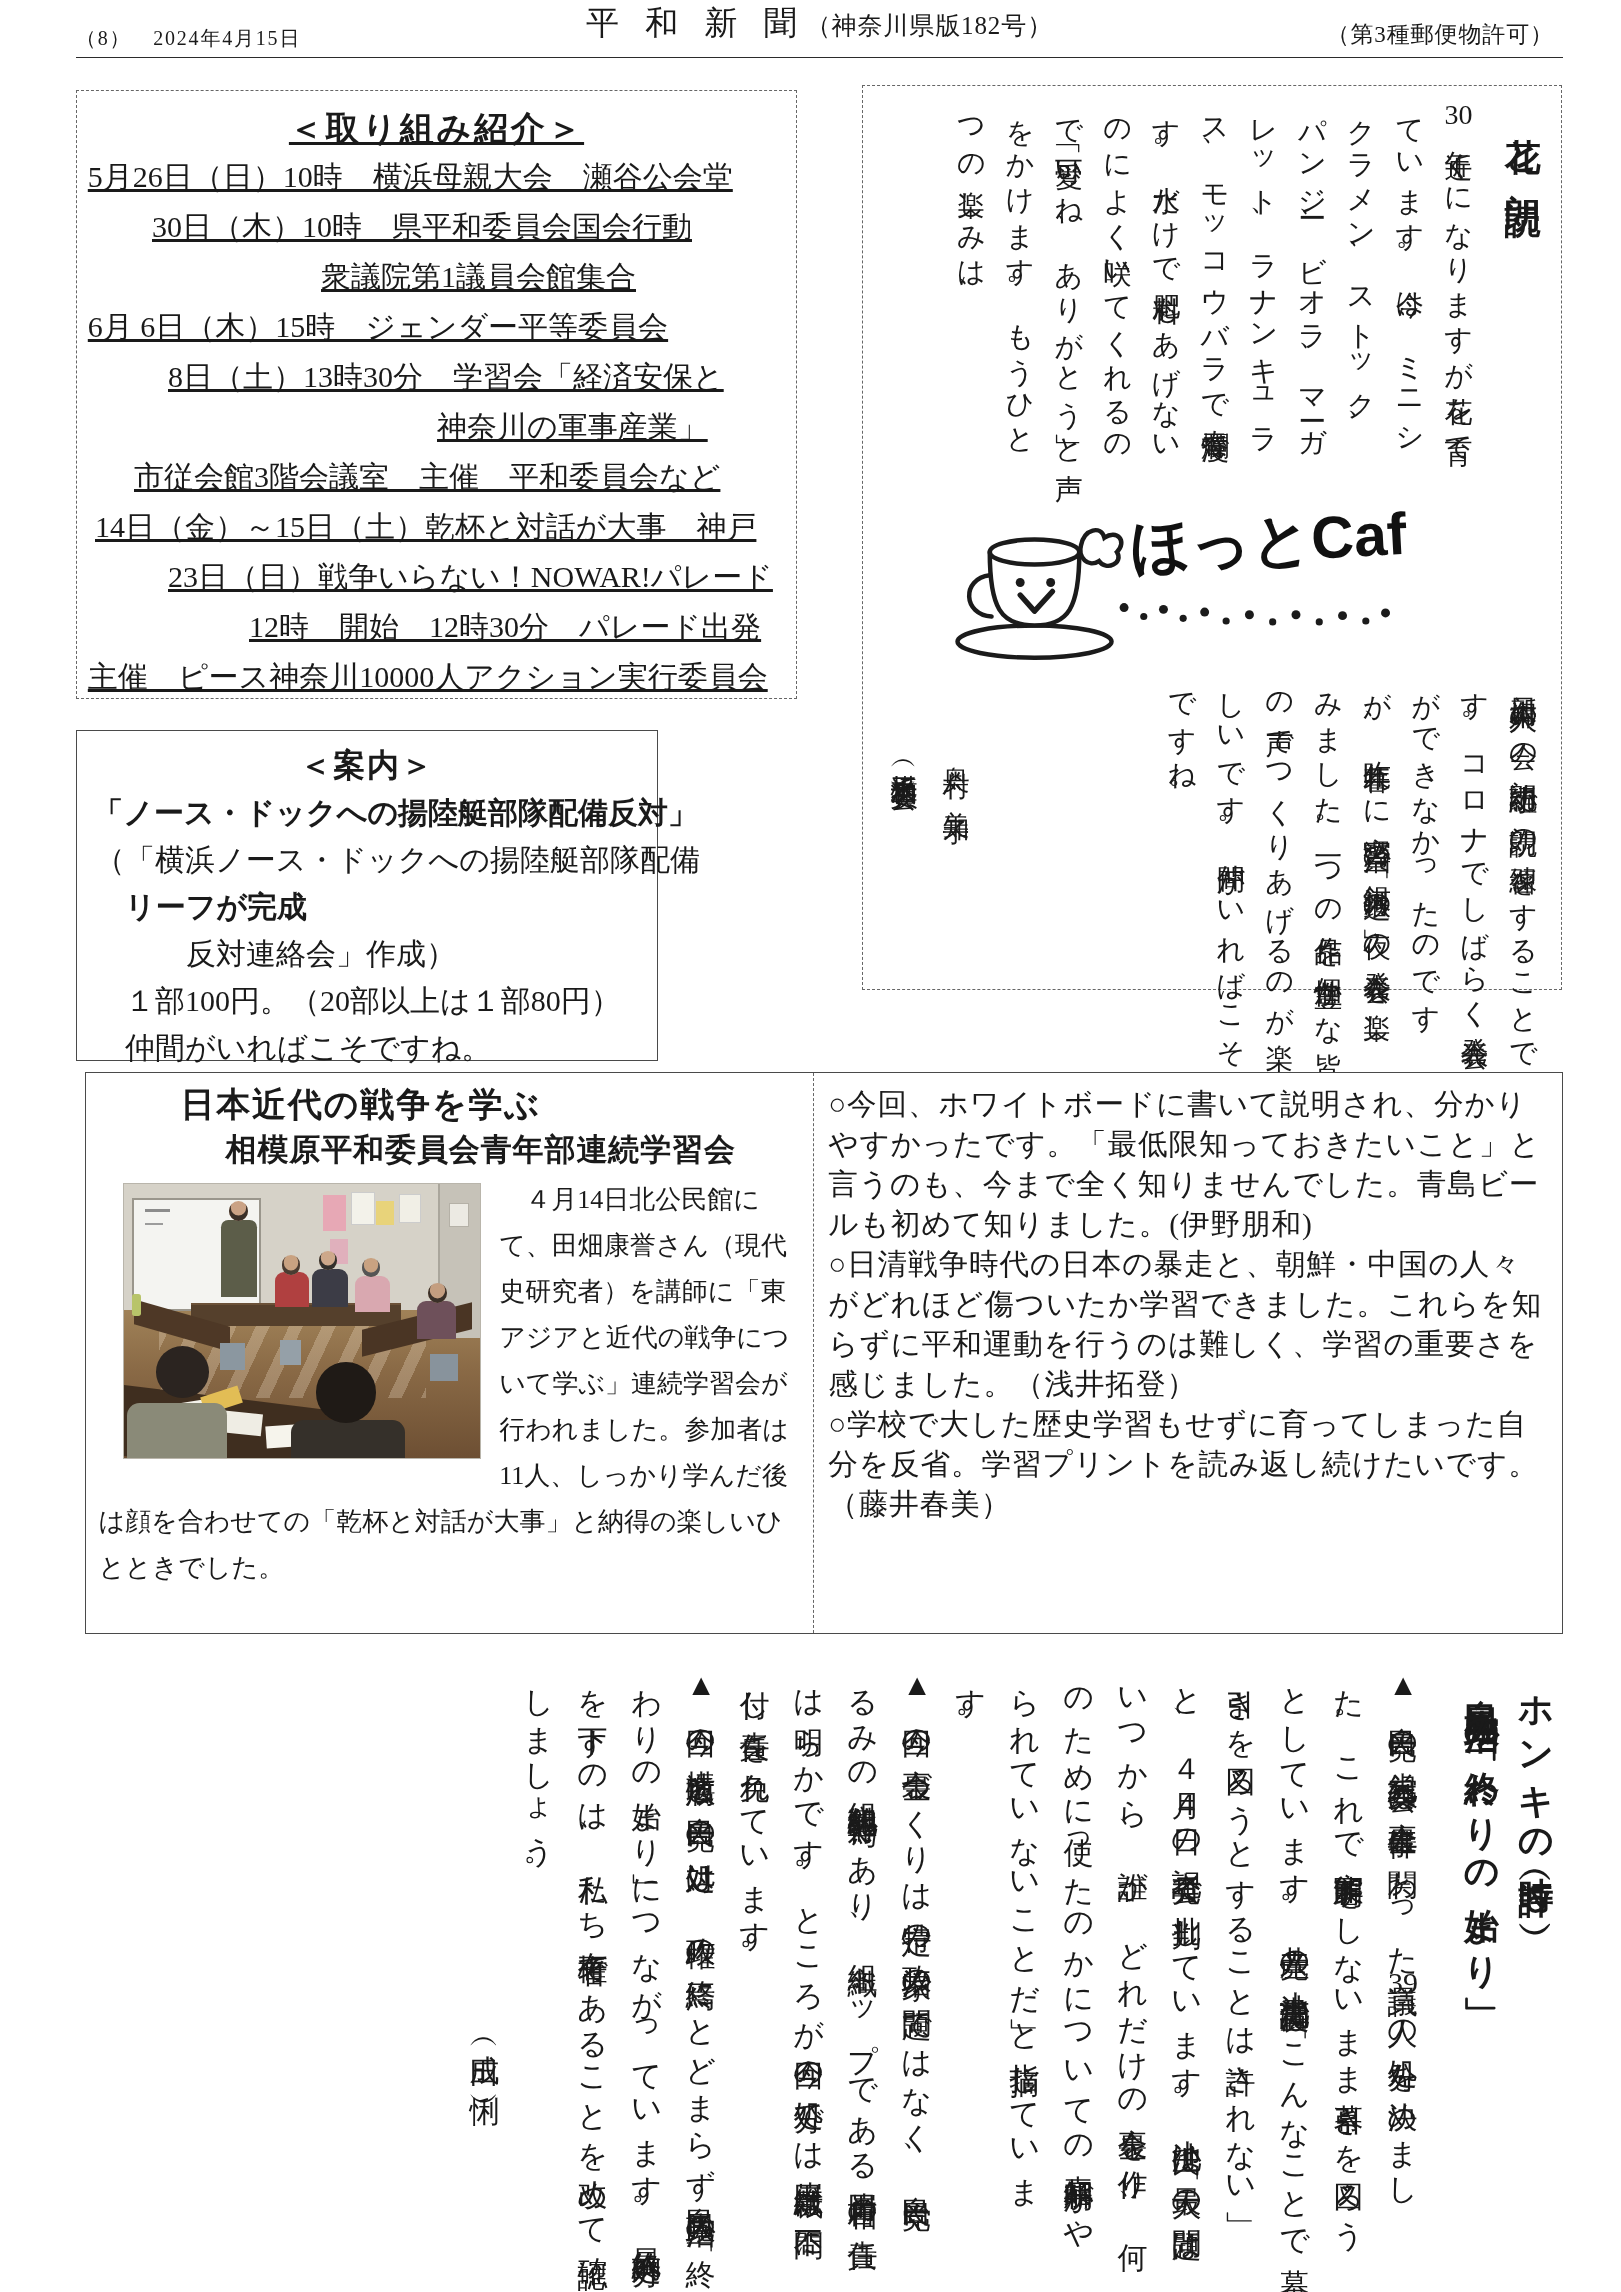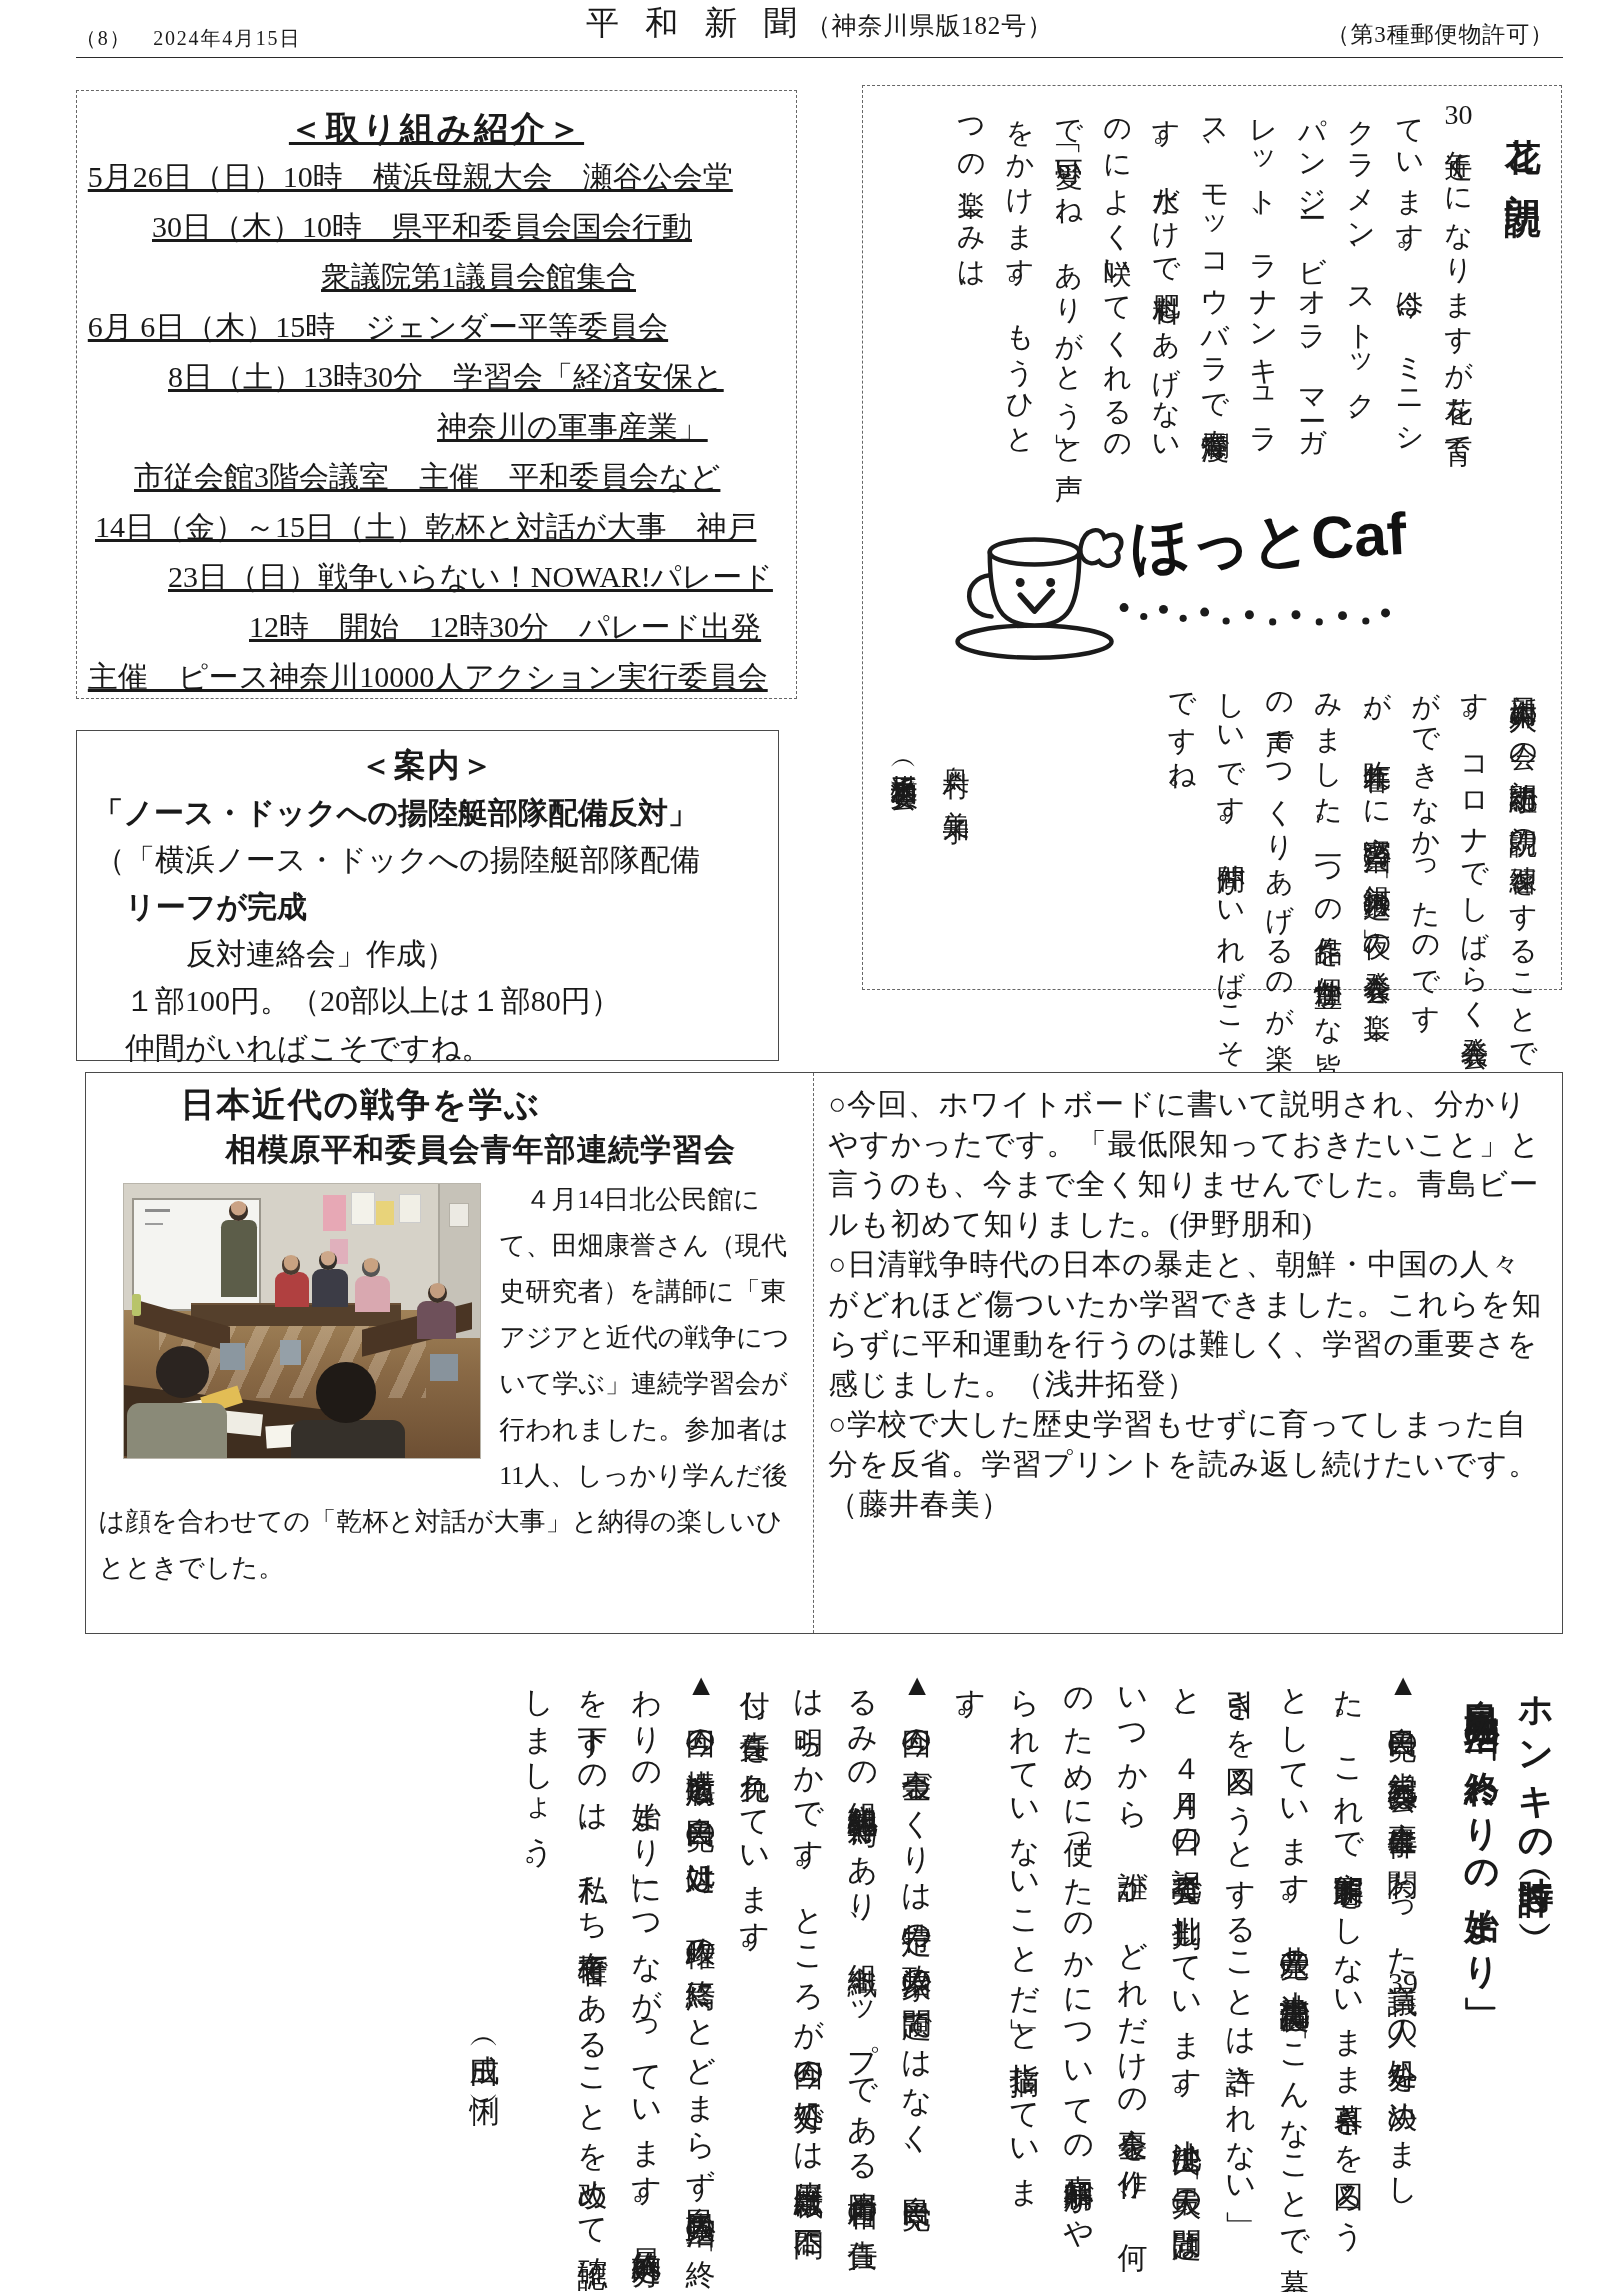--- a/index.html
+++ b/index.html
@@ -33,21 +33,21 @@
   #hana-title { position:absolute; top:23px; right:14.3px; font-size:36px; letter-spacing:7.2px; }
   #hana-para1 { position:absolute; top:14.3px; right:79px; height:360px;
                 font-size:28px; line-height:1.74; letter-spacing:2.7px; }
   #hana-para2 { position:absolute; top:587px; right:14.3px; height:385px;
                 font-size:28px; line-height:1.74; letter-spacing:2.7px; }
   #hana-sign-org  { position:absolute; left:23px; top:665px; font-size:27px; letter-spacing:1.8px; }
   #hana-sign-name { position:absolute; left:75px; top:659px; font-size:27px; letter-spacing:5.4px; }
   #cafe-art { position:absolute; left:82px; top:396px; width:462px; height:184px; }
 
   
-  #annai-box { left:76px; top:730px; width:703px; height:331px; padding:10.7px 9px; }
+  #annai-box { left:76px; top:730px; width:582px; height:331px; padding:10.7px 9px; }
   #annai-box .bx-title { text-align:center; font-size:32px; line-height:47px; letter-spacing:1.8px; }
   #annai-box .line { font-size:30px; line-height:47px; white-space:nowrap; }
   #annai-box .line.bold { font-family:"Liberation Sans","DejaVu Sans",sans-serif; font-weight:bold; }
 
   
   #study-box { left:85px; top:1072px; width:1478px; height:562px; }
   .study-left  { position:absolute; left:0; top:0; width:727px; height:100%; padding:9px 12.5px; box-sizing:border-box; }
   .study-right { position:absolute; left:727px; top:0; width:751px; height:100%;
                  border-left:1.8px dashed #666; box-sizing:border-box; padding:10.7px 14.3px; }
   .study-title    { font-size:34px; letter-spacing:1.8px; padding-left:82px; line-height:45px; }

